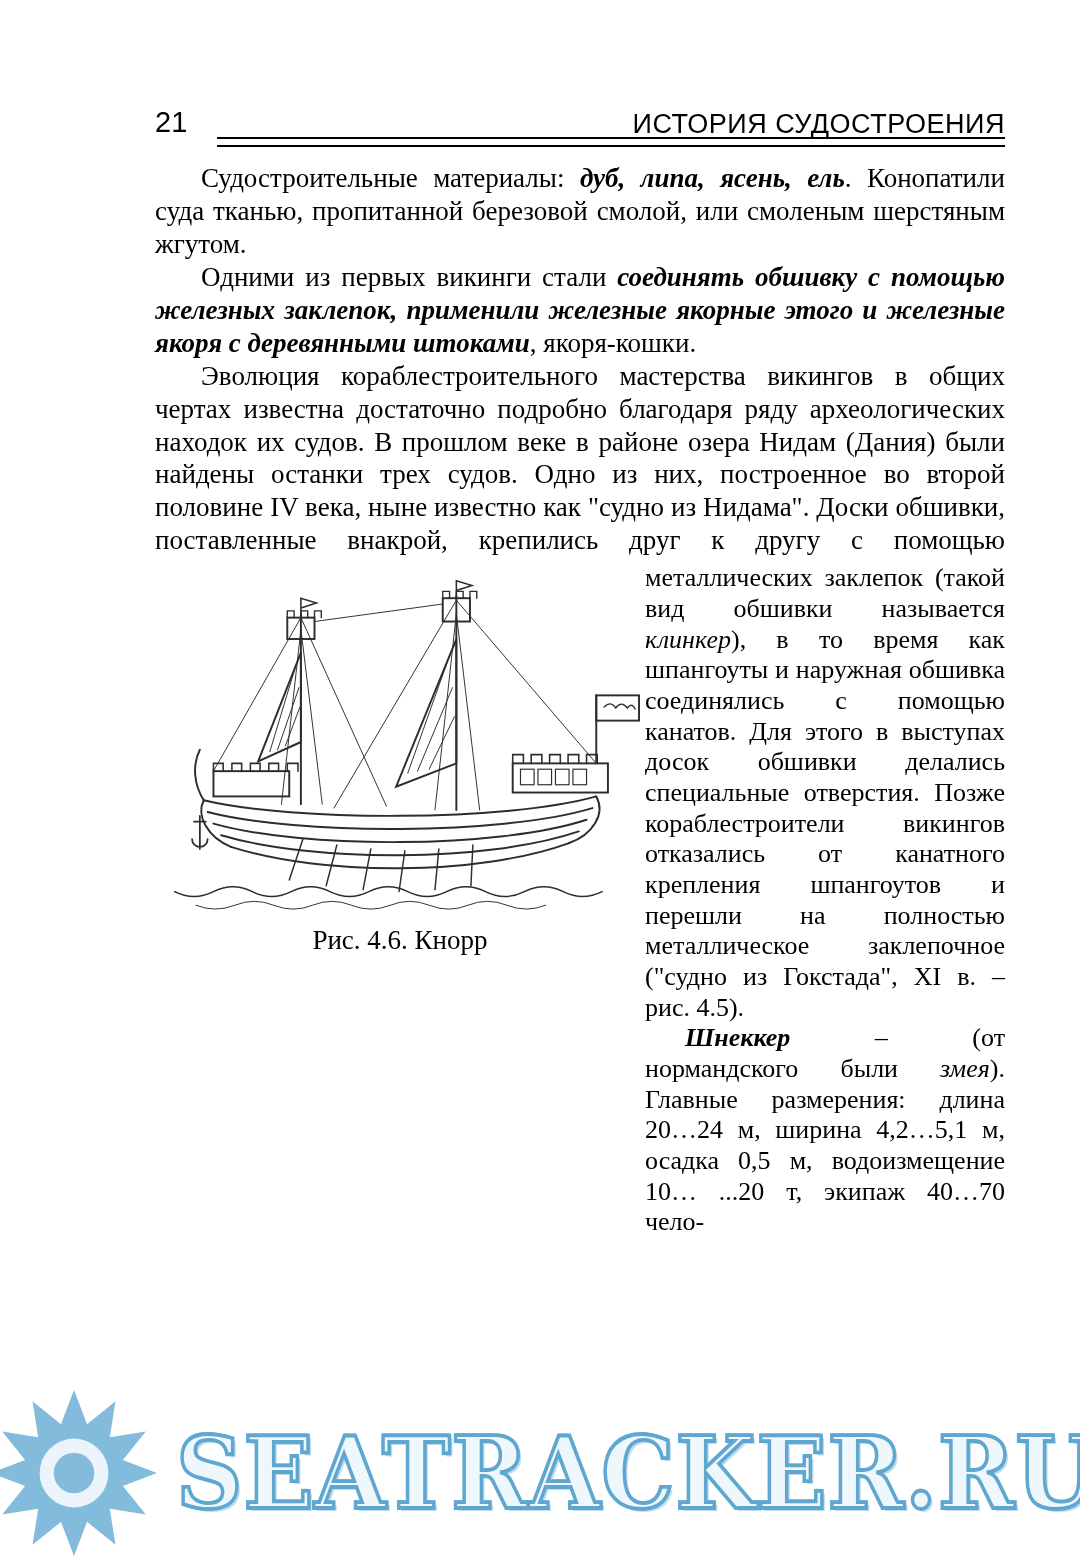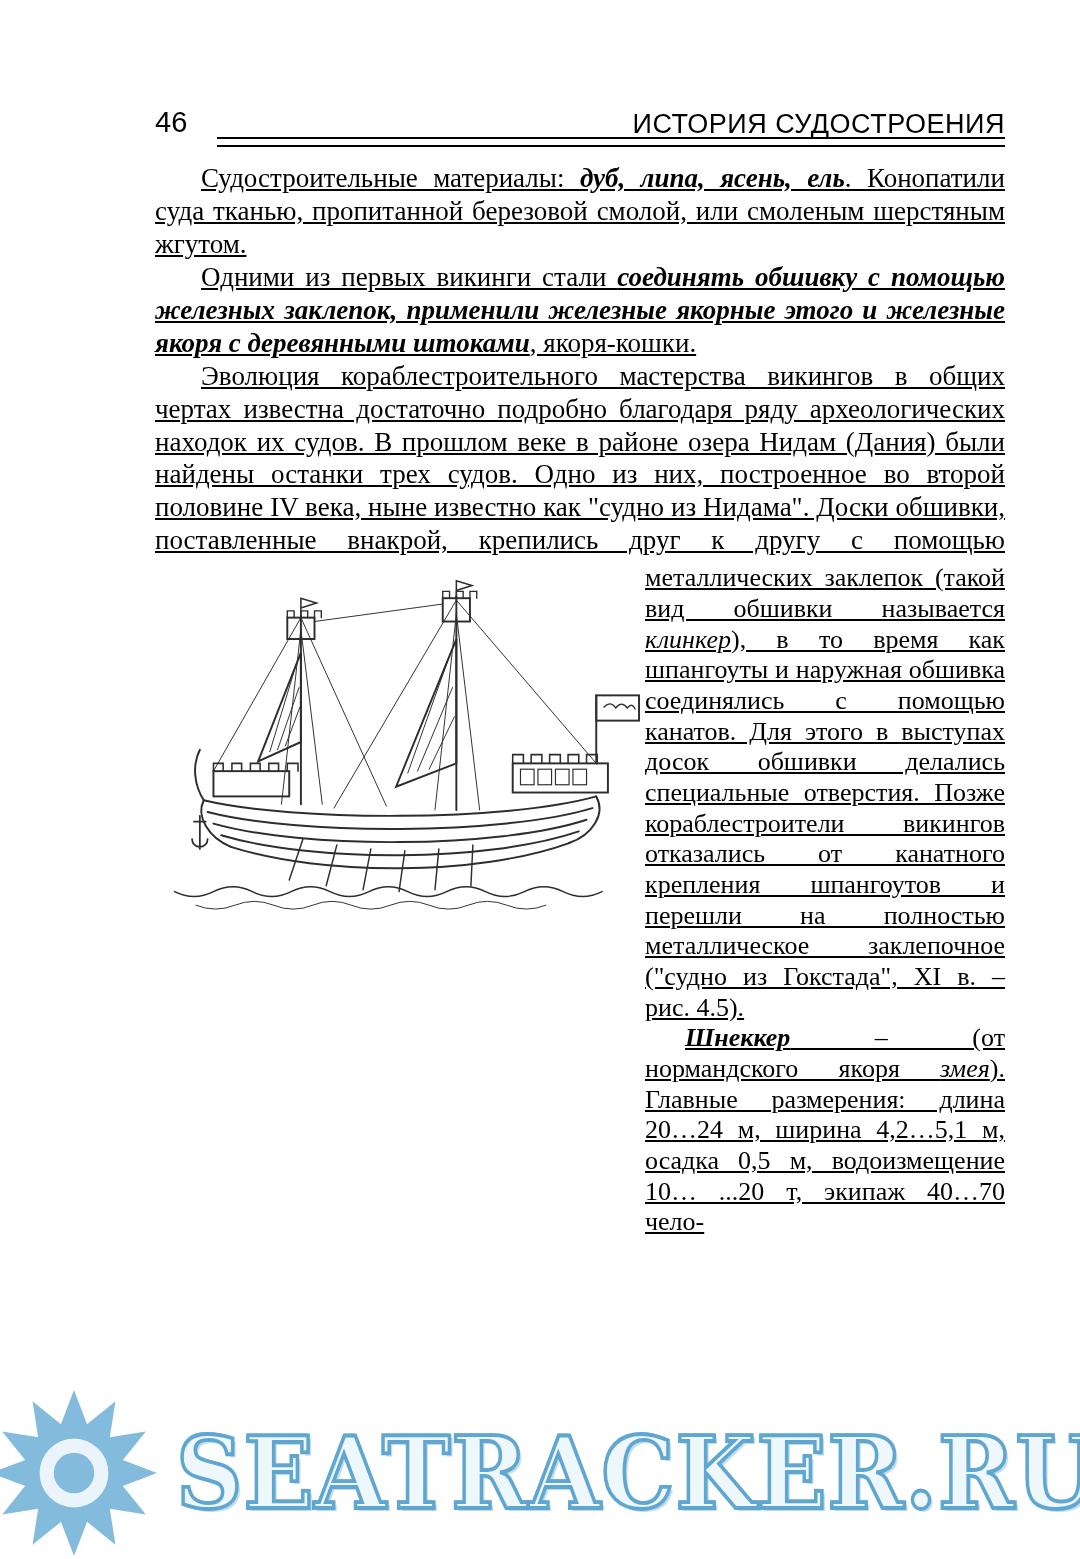--- a/index.html
+++ b/index.html
@@ -9,21 +9,21 @@
 
   
   .header{position:relative;height:46px;font-family:"Liberation Sans", sans-serif;
           font-size:29px;line-height:36px;}
   .page-num{position:absolute;left:0;top:0;}
   .header-title{position:absolute;right:0;top:2px;font-size:27px;letter-spacing:.5px;}
   .double-rule{position:absolute;left:62px;right:0;bottom:3px;height:6px;
                border-top:2.5px solid #000;border-bottom:2px solid #000;}
 
   
-  .para{margin:0;font-size:27px;line-height:1.22;text-align:justify;text-indent:46px;text-decoration:underline;}
+  .para{margin:0;font-size:27px;line-height:1.22;text-align:justify;text-indent:46px;}
   .para.first{margin-top:12px;}
   .para.cont{text-align-last:justify;}
   .bi{font-weight:bold;font-style:italic;}
   .it{font-style:italic;}
 
   
   .cols{display:grid;grid-template-columns:490px 360px;column-gap:0;margin-top:6px;}
   .figcol{padding-top:8px;}
   .figure{text-align:center;}
   .figcap{font-size:27px;text-align:center;margin:10px 0 26px 0;}
@@ -43,21 +43,21 @@
            text-shadow:3px 3px 0 #bcdcee, -1px -1px 0 #8fc3e2;
            transform:scaleY(1.08);margin-left:6px;}
 </style>
 </head>
 <body>
 
 <div class="page">
   <div class="content">
 
     <div class="header">
-      <span class="page-num">46</span>
+      <span class="page-num">21</span>
       <span class="header-title">ИСТОРИЯ СУДОСТРОЕНИЯ</span>
       <div class="double-rule"></div>
     </div>
 
     <p class="para first"><span>Судостроительные материалы: </span><span class="bi">дуб, липа, ясень, ель</span><span>. Конопатили суда тканью, пропитанной березовой смолой, или смоленым шерстяным жгутом.</span></p>
 
     <p class="para"><span>Одними из первых викинги стали </span><span class="bi">соединять обшивку с помощью железных заклепок, применили железные якорные этого и железные якоря с деревянными штоками</span><span>, якоря-кошки.</span></p>
 
     <p class="para cont"><span>Эволюция кораблестроительного мастерства викингов в общих чертах известна достаточно подробно благодаря ряду археологических находок их судов. В прошлом веке в районе озера Нидам (Дания) были найдены останки трех судов. Одно из них, построенное во второй половине IV века, ныне известно как "судно из Нидама". Доски обшивки, поставленные внакрой, крепились друг к другу с помощью</span></p>
 
@@ -113,28 +113,29 @@
               <path d="M452,198 V128"></path>
               <rect x="452" y="128" width="44" height="26"></rect>
               <path d="M460,140 q7,-7 12,1 q6,-8 12,0 q5,-6 8,1" stroke-width="1.4"></path>
 
               <path d="M150,276 l-14,42 M185,282 l-11,42 M220,286 l-8,42 M255,288 l-6,42 M290,286 l-4,42 M325,282 l-2,42" stroke-width="1.5"></path>
 
               <path d="M18,330 q20,10 40,0 t40,0 t40,0 t40,0 t40,0 t40,0 t40,0 t40,0 t40,0 t40,0 t40,0" stroke-width="1.5"></path>
               <path d="M40,344 q20,8 40,0 t40,0 t40,0 t40,0 t40,0 t40,0 t40,0 t40,0 t40,0" stroke-width="1"></path>
             </g>
           </svg>
+          <div class="figcap2">Рис. 4.6. Кнорр</div>
         </div>
       </div>
 
       <div class="sidetext">
         <p class="para nocont"><span>металлических заклепок (такой вид обшивки называется </span><span class="it">клинкер</span><span>), в то время как шпангоуты и наружная обшивка соединялись с помощью канатов. Для этого в выступах досок обшивки делались специальные отверстия. Позже кораблестроители викингов отказались от канатного крепления шпангоутов и перешли на полностью металлическое заклепочное ("судно из Гокстада", XI в. – рис. 4.5).</span></p>
 
 
-        <p class="para term-p"><span class="bi">Шнеккер</span><span> – (от нормандского якоря </span><span class="it">змея</span><span>). Главные размерения: длина 20…24 м, ширина 4,2…5,1 м, осадка 0,5 м, водоизмещение 10… ...20 т, экипаж 40…70 чело-</span></p>
+        <p class="para term-p"><span class="bi">Шнеккер</span><span> – (от нормандского были </span><span class="it">змея</span><span>). Главные размерения: длина 20…24 м, ширина 4,2…5,1 м, осадка 0,5 м, водоизмещение 10… ...20 т, экипаж 40…70 чело-</span></p>
       </div>
     </div>
   </div>
 
   <div class="watermark">
     <svg class="sun" width="176" height="172" viewBox="0 0 170 170">
       <polygon fill="#7cb8db" points="167,85 133.3,97.9 156,126 120.4,120.4 126,156 97.9,133.3 85,167 72.1,133.3 44,156 49.6,120.4 14,126 36.7,97.9 3,85 36.7,72.1 14,44 49.6,49.6 44,14 72.1,36.7 85,3 97.9,36.7 126,14 120.4,49.6 156,44 133.3,72.1"></polygon>
       <circle cx="85" cy="85" r="34" fill="#e9f4fa"></circle>
       <circle cx="85" cy="85" r="20" fill="#7cb8db"></circle>
     </svg>

